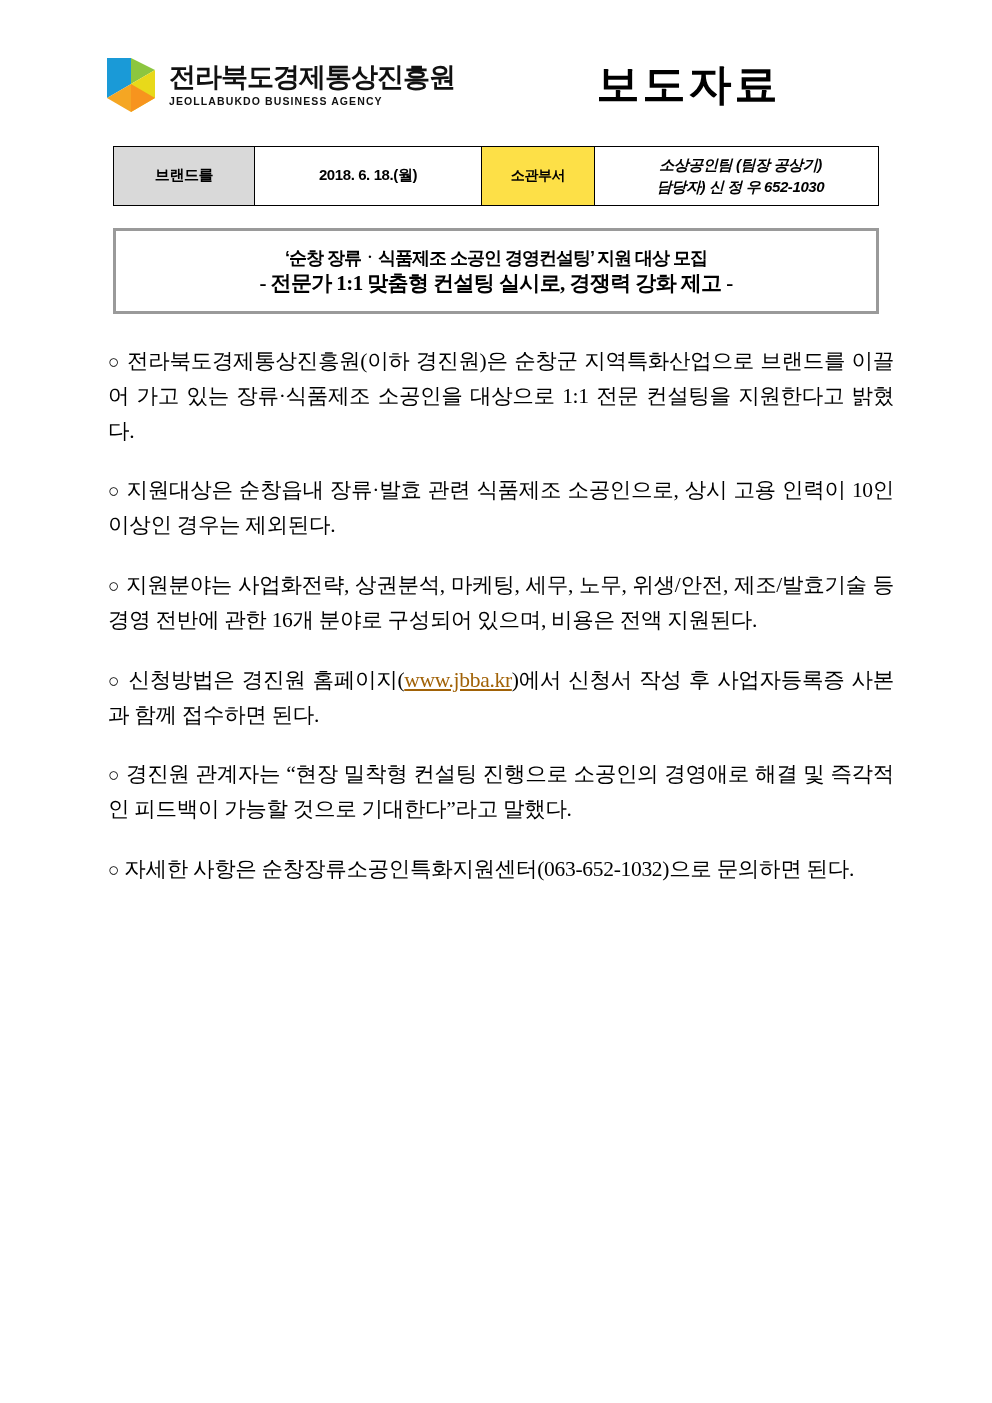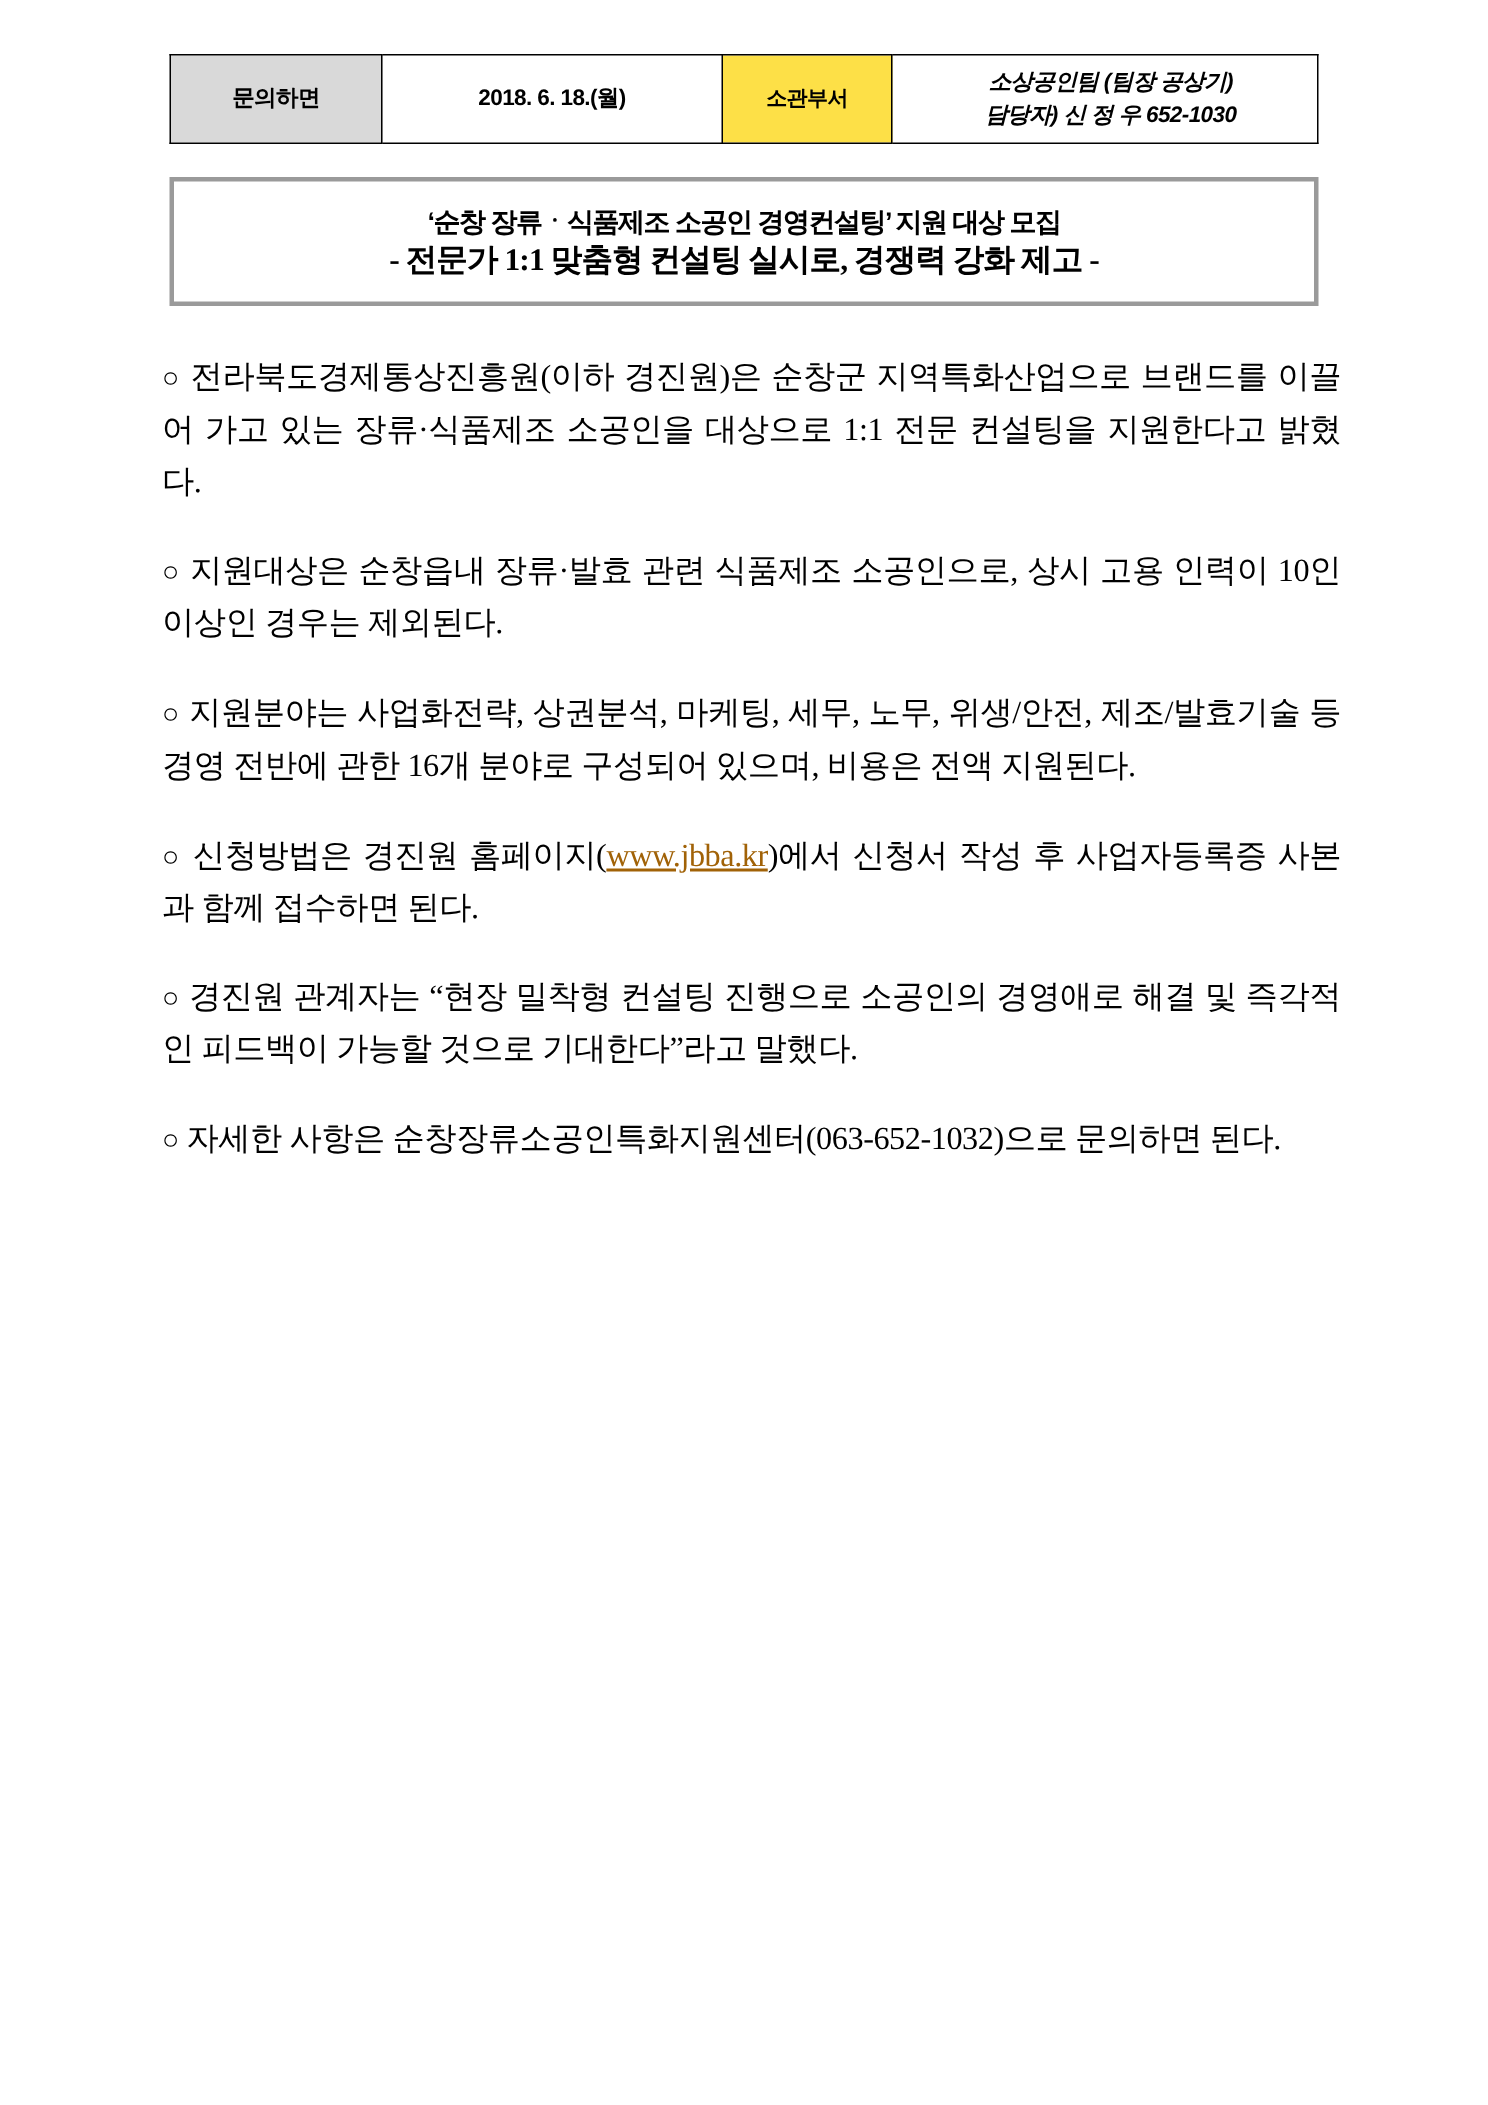--- a/index.html
+++ b/index.html
@@ -159,25 +159,43 @@
   }
   .link {
     color: #a16207;
   }
 </style>
 </head>
 <body>
 
 <div class="page">
 
+  <div class="header">
+    <div class="logo-block">
+      <div class="logo-mark">
+        <svg width="52" height="62" viewBox="0 0 52 62" xmlns="http://www.w3.org/2000/svg">
+          <polygon points="2,4 26,4 26,30 2,44" fill="#1a9ad7"></polygon>
+          <polygon points="26,4 26,30 50,16" fill="#8cc63f"></polygon>
+          <polygon points="2,44 26,30 26,58" fill="#f5a623"></polygon>
+          <polygon points="26,30 50,16 50,44 26,58" fill="#e8d91a"></polygon>
+          <polygon points="26,30 50,44 26,58" fill="#f7941e"></polygon>
+        </svg>
+      </div>
+      <div class="logo-text">
+        <span class="logo-kr">전라북도경제통상진흥원</span>
+        <span class="logo-en">JEOLLABUKDO BUSINESS AGENCY</span>
+      </div>
+    </div>
+    <div class="doc-kind">보도자료</div>
+  </div>
 
   <table class="info-table">
     <tbody>
     <tr>
-      <td class="lbl-cell">문의하면</td>
+      <td class="lbl-cell">브랜드를</td>
       <td class="val-date">2018. 6. 18.(월)</td>
       <td class="lbl-dept">소관부서</td>
       <td class="val-dept">
         <div>소상공인팀 (팀장 공상기)</div>
         <div>담당자) 신 정 우   652-1030</div>
       </td>
     </tr>
   </tbody>
     </table>
 

